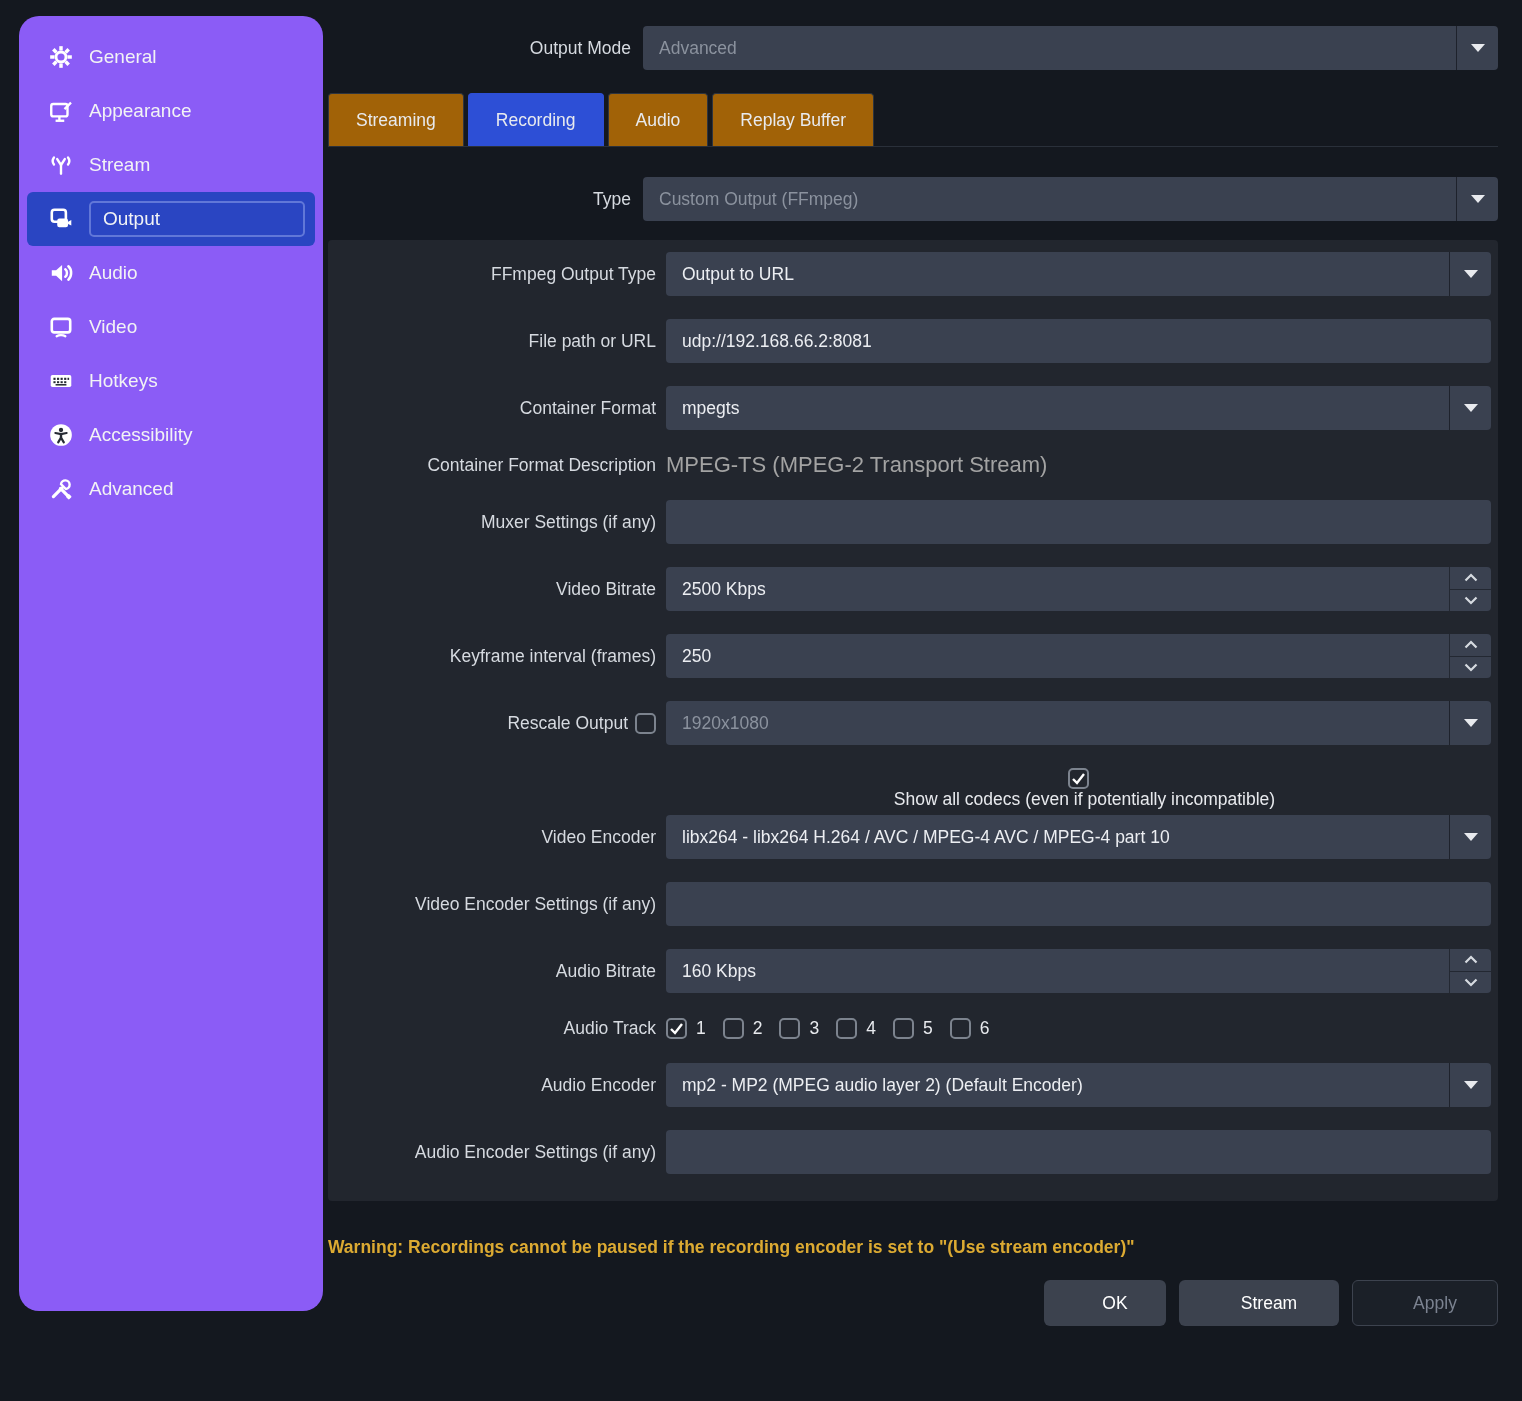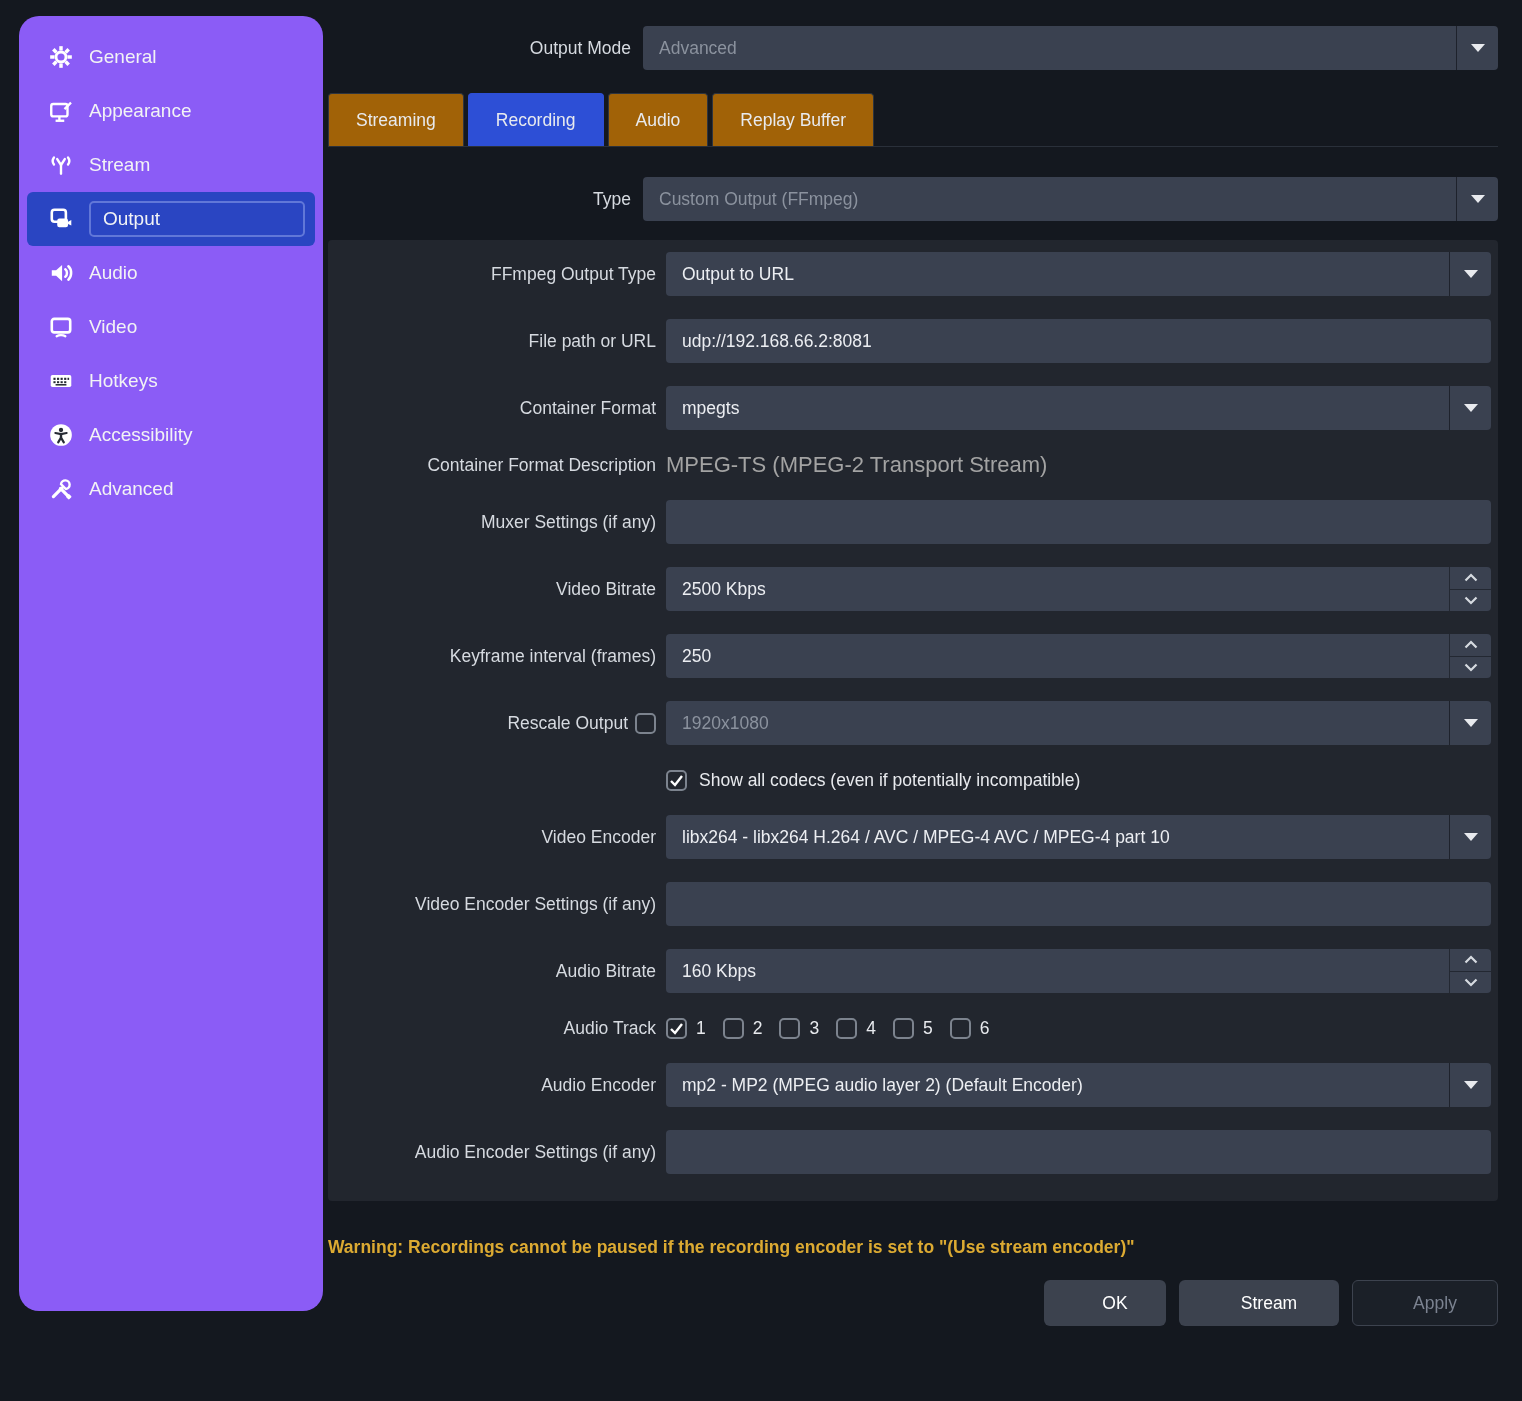--- a/index.html
+++ b/index.html
@@ -53,21 +53,21 @@
 
   
   .groupbox { margin-top:19px; background:#22262e; border-radius:4px; padding:12px 0 4px 0; }
   .gtitle { font-size:17.5px; font-weight:700; color:#f2f3f5; padding:4px 12px 24px 12px; }
   .frow { display:flex; align-items:center; margin-bottom:23px; padding:0 7px 0 12px; }
   .frow .lbl { width:316px; margin-right:10px; }
   .frow .lblflex { width:316px; margin-right:10px; display:flex; justify-content:flex-end;
                    align-items:center; gap:7px; font-size:17.5px; color:#d6dae0; }
   .textrow { height:24px; }
   .textval { font-size:22px; color:#a3a3a3; }
-  .indent { padding-left:338px; }
+  .indent { padding-left:338px;flex-direction:column; }
 
   
   .cb { width:21px; height:21px; border:2px solid #7c838e; border-radius:5px; flex:0 0 21px;
         display:flex; align-items:center; justify-content:center; background:transparent; }
   .cb .check { display:none; }
   .cb.on .check { display:block; }
   .cbl { font-size:17.5px; color:#e8eaee; margin-left:12px; }
   .tracks { display:flex; align-items:center; gap:17px; }
   .track { display:flex; align-items:center; gap:9px; font-size:17.5px; }
 

